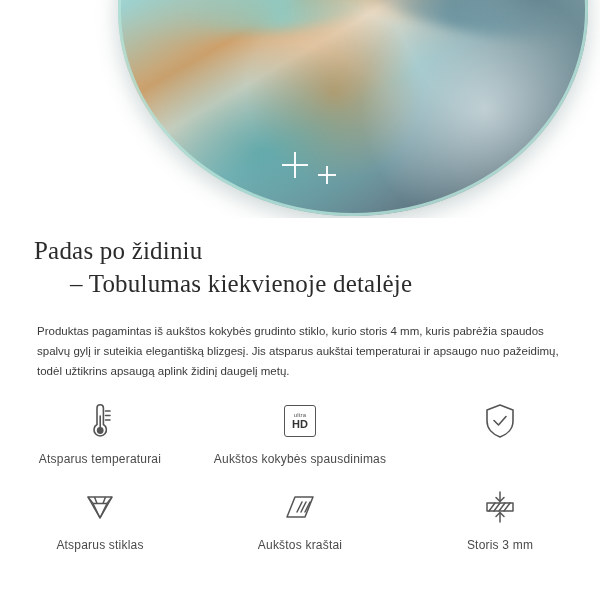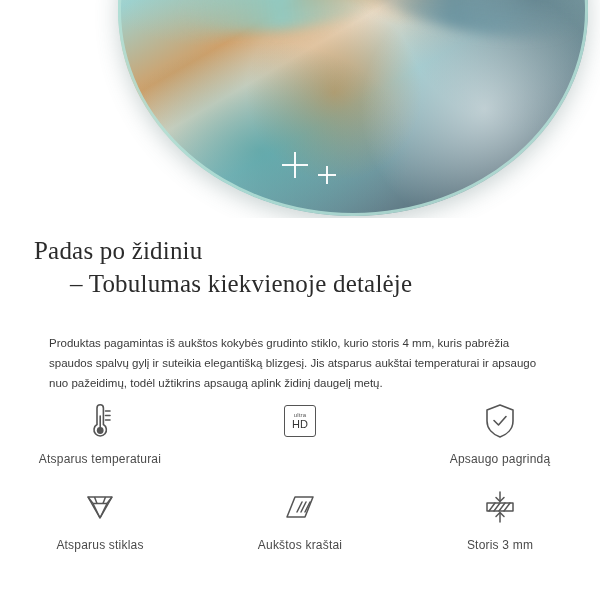--- a/index.html
+++ b/index.html
@@ -106,21 +106,21 @@
     padding: 16px 34px 0 34px;
     font-family: "Liberation Serif", serif;
     font-size: 25px;
     line-height: 33px;
     font-weight: 400;
     color: #2b2b2b;
     letter-spacing: 0.2px;
   }
   .headline .l2 { display: block; margin-left: 36px; }
   .body-copy {
-    margin: 15px;
+    margin: 3px;
     padding: 18px 34px 0 34px;
     font-size: 11.5px;
     line-height: 20px;
     color: #3a3a3a;
   }
 
   
   .features {
     position: absolute;
     left: 0;
@@ -160,21 +160,21 @@
     justify-content: center;
     line-height: 1;
   }
   .ultrahd-box .u-top {
     font-size: 6px;
     color: #555;
     letter-spacing: 0.2px;
   }
   .ultrahd-box .u-bottom {
     font-size: 11px;
-    font-weight: normal;
+    font-weight: bold;
     color: #333;
     margin-top: 1px;
   }
 </style>
 </head>
 <body>
 
 <div class="page">
 
   <div class="hero">
@@ -213,30 +213,30 @@
         <div class="caption">Atsparus temperaturai</div>
       </div>
 
       <div class="feature">
         <div class="icon-wrap">
           <div class="ultrahd-box">
             <span class="u-top">ultra</span>
             <span class="u-bottom">HD</span>
           </div>
         </div>
+        <div class="caption">Aukštos kokybės spausdinimas</div>
       </div>
 
       <div class="feature">
         <div class="icon-wrap">
           <svg width="36" height="40" viewBox="0 0 36 40" fill="none" stroke="#555" stroke-width="1.6" stroke-linecap="round" stroke-linejoin="round">
             <path d="M18 4 L31 9 V20 C31 28 25 33.5 18 36 C11 33.5 5 28 5 20 V9 Z"></path>
             <polyline points="12,19.5 16.5,24 24,15.5"></polyline>
           </svg>
         </div>
-        <div class="caption">Apsaugo pagrindą</div>
       </div>
 
     </div>
 
     <div class="feature-row">
 
       <div class="feature">
         <div class="icon-wrap">
           <svg width="40" height="36" viewBox="0 0 40 36" fill="none" stroke="#555" stroke-width="1.5" stroke-linejoin="round">
             <path d="M8 8 H32 L20 29 Z"></path>

